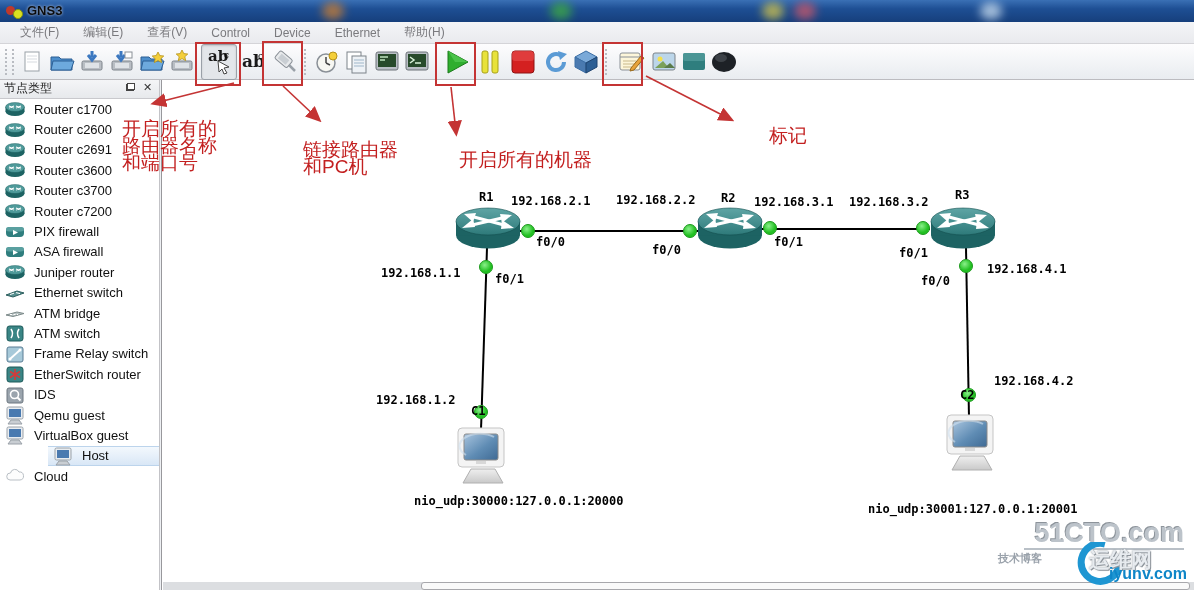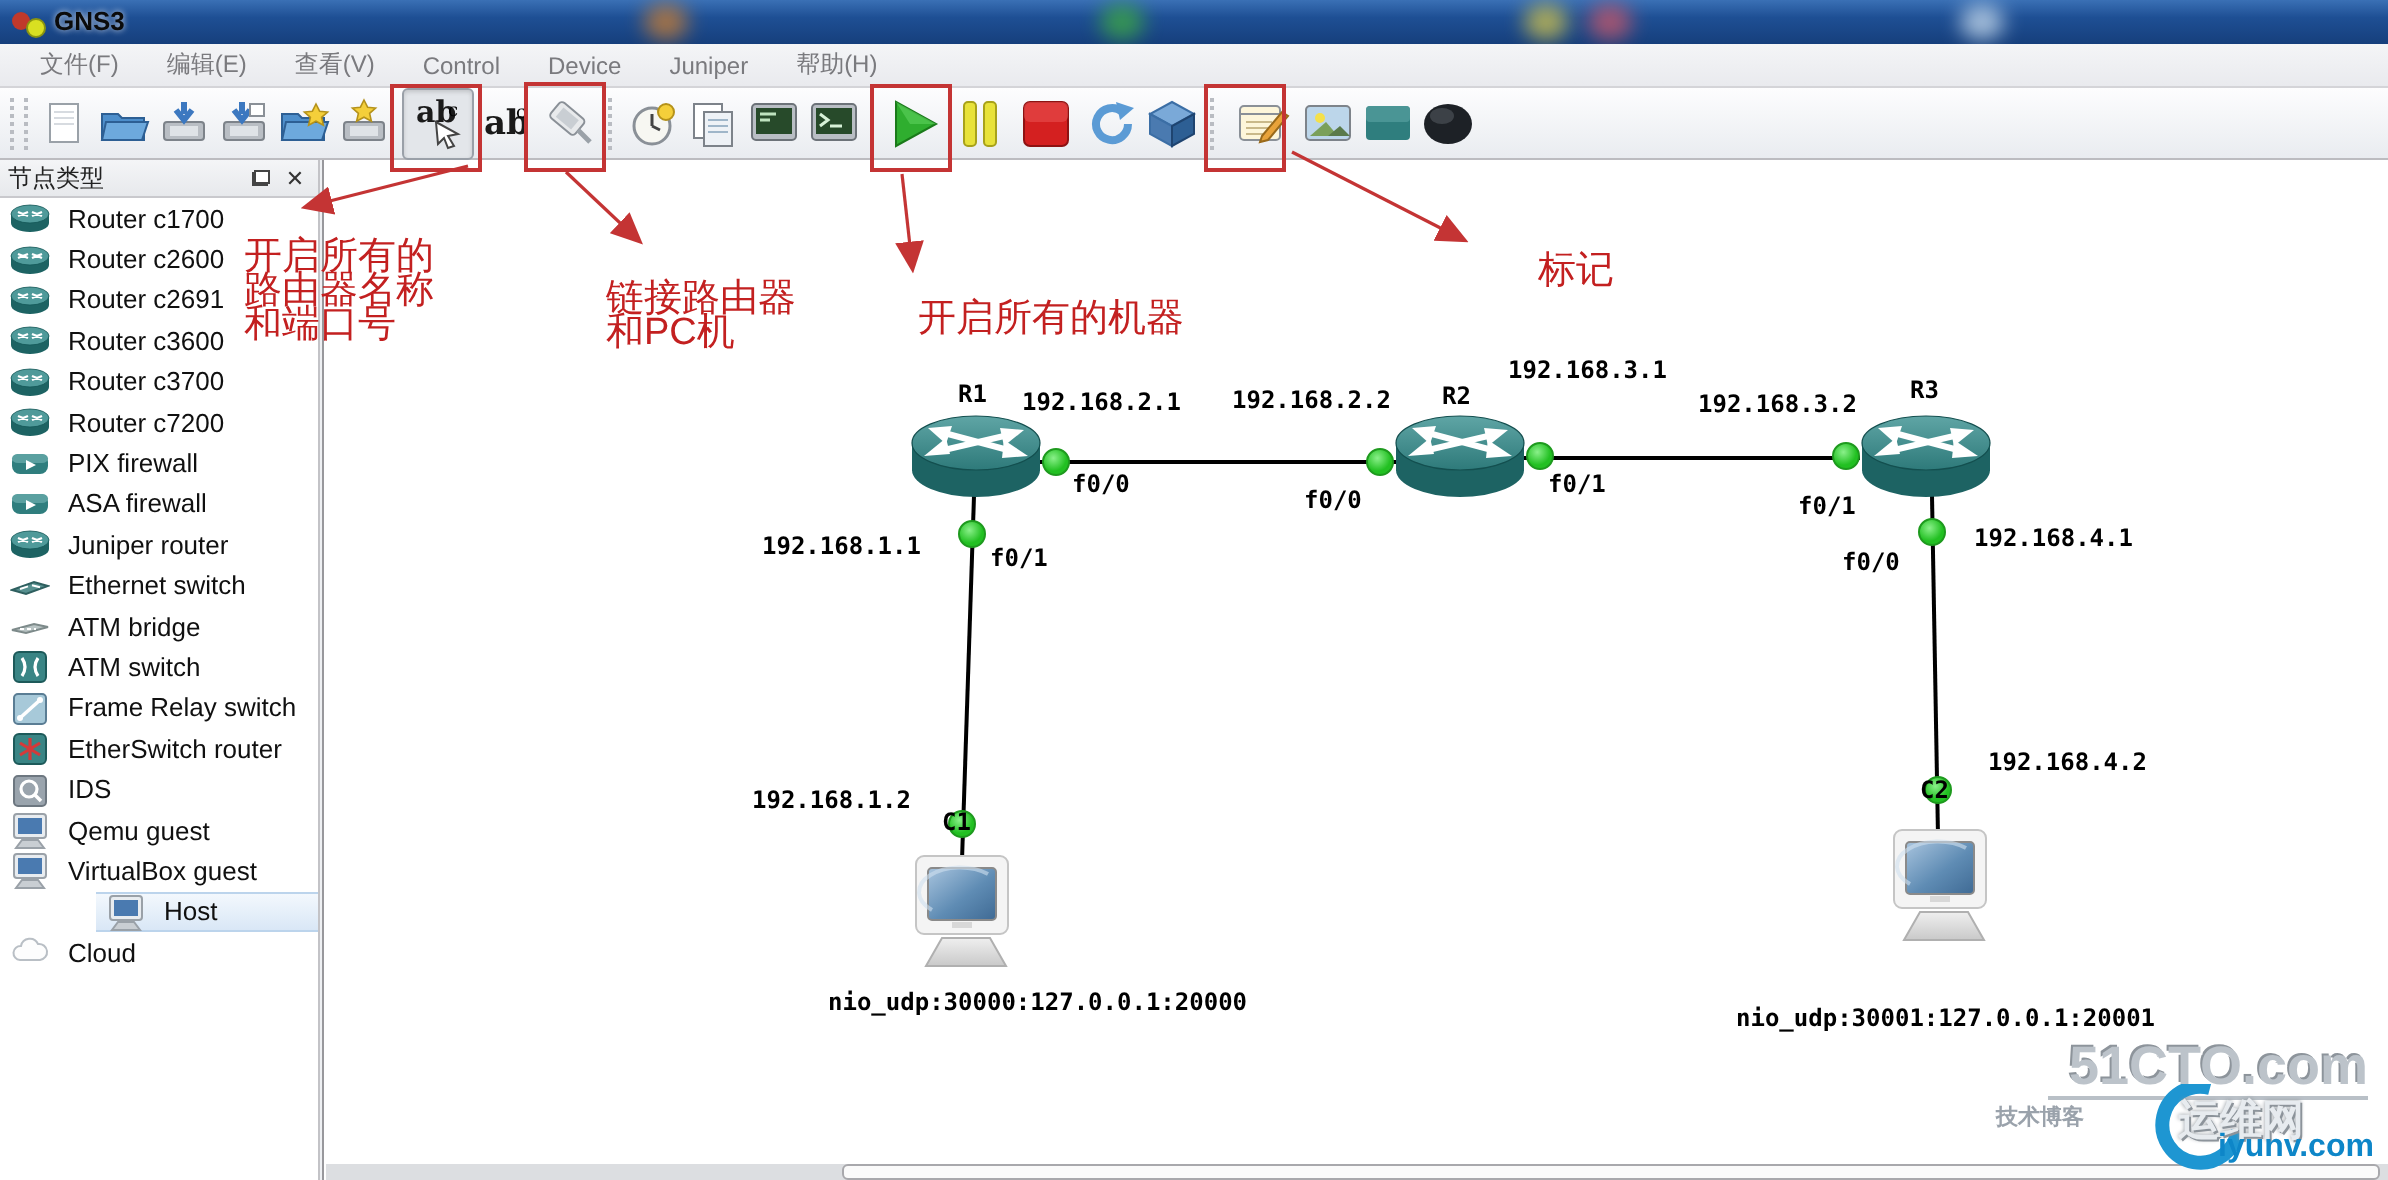--- a/index.html
+++ b/index.html
@@ -33,21 +33,21 @@
   .tbtn{width:28px;height:30px;margin:0 1px;display:flex;align-items:center;justify-content:center;}
   .tbtn svg{display:block;}
   .tbtn.pressed{background:#e3e6ea;border:1px solid #9aa0a8;border-radius:3px;box-shadow:inset 0 1px 2px rgba(0,0,0,.15);}
   .glyph-ab{font-family:"DejaVu Serif",serif;font-weight:bold;font-size:15px;fill:#1a1a1a;}
 
   
   .main{position:absolute;left:0;top:80px;width:100%;height:510px;background:#eef0f3;}
   .sidebar{position:absolute;left:0;top:0;width:160px;height:510px;background:#fff;
     border-right:1px solid #c3c3c7;box-sizing:border-box;}
   .side-header{height:19px;background:linear-gradient(#f4f5f7,#e7e9ec);
-    border-bottom:1px solid #c9c9cd;display:flex;align-items:center;
+    border-bottom:1px solid #c9c9cd;display:flex;
     font-size:12px;color:#222;padding:0 4px;box-sizing:border-box;}
   .side-header .title{flex:1;}
   .hd-btn{width:15px;height:14px;display:flex;align-items:center;justify-content:center;
     font-size:11px;color:#333;margin-left:2px;}
   .float-glyph{position:relative;width:9px;height:8px;}
   .float-glyph::before{content:"";position:absolute;left:0;bottom:0;width:6px;height:5px;border:1px solid #444;background:#fff;}
   .float-glyph::after{content:"";position:absolute;right:0;top:0;width:6px;height:5px;border:1px solid #444;background:#fff;}
   .node-list{position:absolute;left:0;top:19px;width:159px;bottom:0;background:#fff;overflow:hidden;}
   .node-row{display:flex;align-items:center;height:20.4px;padding-left:5px;gap:9px;font-size:13px;color:#101010;}
   .node-row svg{flex:0 0 auto;}
@@ -98,21 +98,21 @@
       </div>
     <div class="app-title">GNS3</div>
   </div>
 
   <div class="menubar">
     <span class="menu-item">文件(F)</span>
     <span class="menu-item">编辑(E)</span>
     <span class="menu-item">查看(V)</span>
     <span class="menu-item">Control</span>
     <span class="menu-item">Device</span>
-    <span class="menu-item">Juniper</span>
+    <span class="menu-item">Ethernet</span>
     <span class="menu-item">帮助(H)</span>
   </div>
 
   <div class="toolbar">
     <div class="grip"></div>
 
     <div class="tbtn">
       <svg width="22" height="24">
           <rect x="4" y="2" width="14" height="19" fill="#fff" stroke="#9aa1a8"></rect>
           <path d="M6 6h10M6 9h10M6 12h10" stroke="#d7dbe0"></path>
@@ -536,21 +536,21 @@
   <div>
 
     <span class="lbl" style="left:479px;top:190px;">R1</span>
     <span class="lbl" style="left:721px;top:191px;">R2</span>
     <span class="lbl" style="left:955px;top:188px;">R3</span>
     <span class="lbl" style="left:471px;top:404px;">C1</span>
     <span class="lbl" style="left:960px;top:388px;">C2</span>
 
     <span class="lbl" style="left:511px;top:194px;">192.168.2.1</span>
     <span class="lbl" style="left:616px;top:193px;">192.168.2.2</span>
-    <span class="lbl" style="left:754px;top:178px;">192.168.3.1</span>
+    <span class="lbl" style="left:754px;top:195px;">192.168.3.1</span>
     <span class="lbl" style="left:849px;top:195px;">192.168.3.2</span>
     <span class="lbl" style="left:381px;top:266px;">192.168.1.1</span>
     <span class="lbl" style="left:987px;top:262px;">192.168.4.1</span>
     <span class="lbl" style="left:376px;top:393px;">192.168.1.2</span>
     <span class="lbl" style="left:994px;top:374px;">192.168.4.2</span>
 
     <span class="lbl" style="left:536px;top:235px;">f0/0</span>
     <span class="lbl" style="left:652px;top:243px;">f0/0</span>
     <span class="lbl" style="left:495px;top:272px;">f0/1</span>
     <span class="lbl" style="left:774px;top:235px;">f0/1</span>

